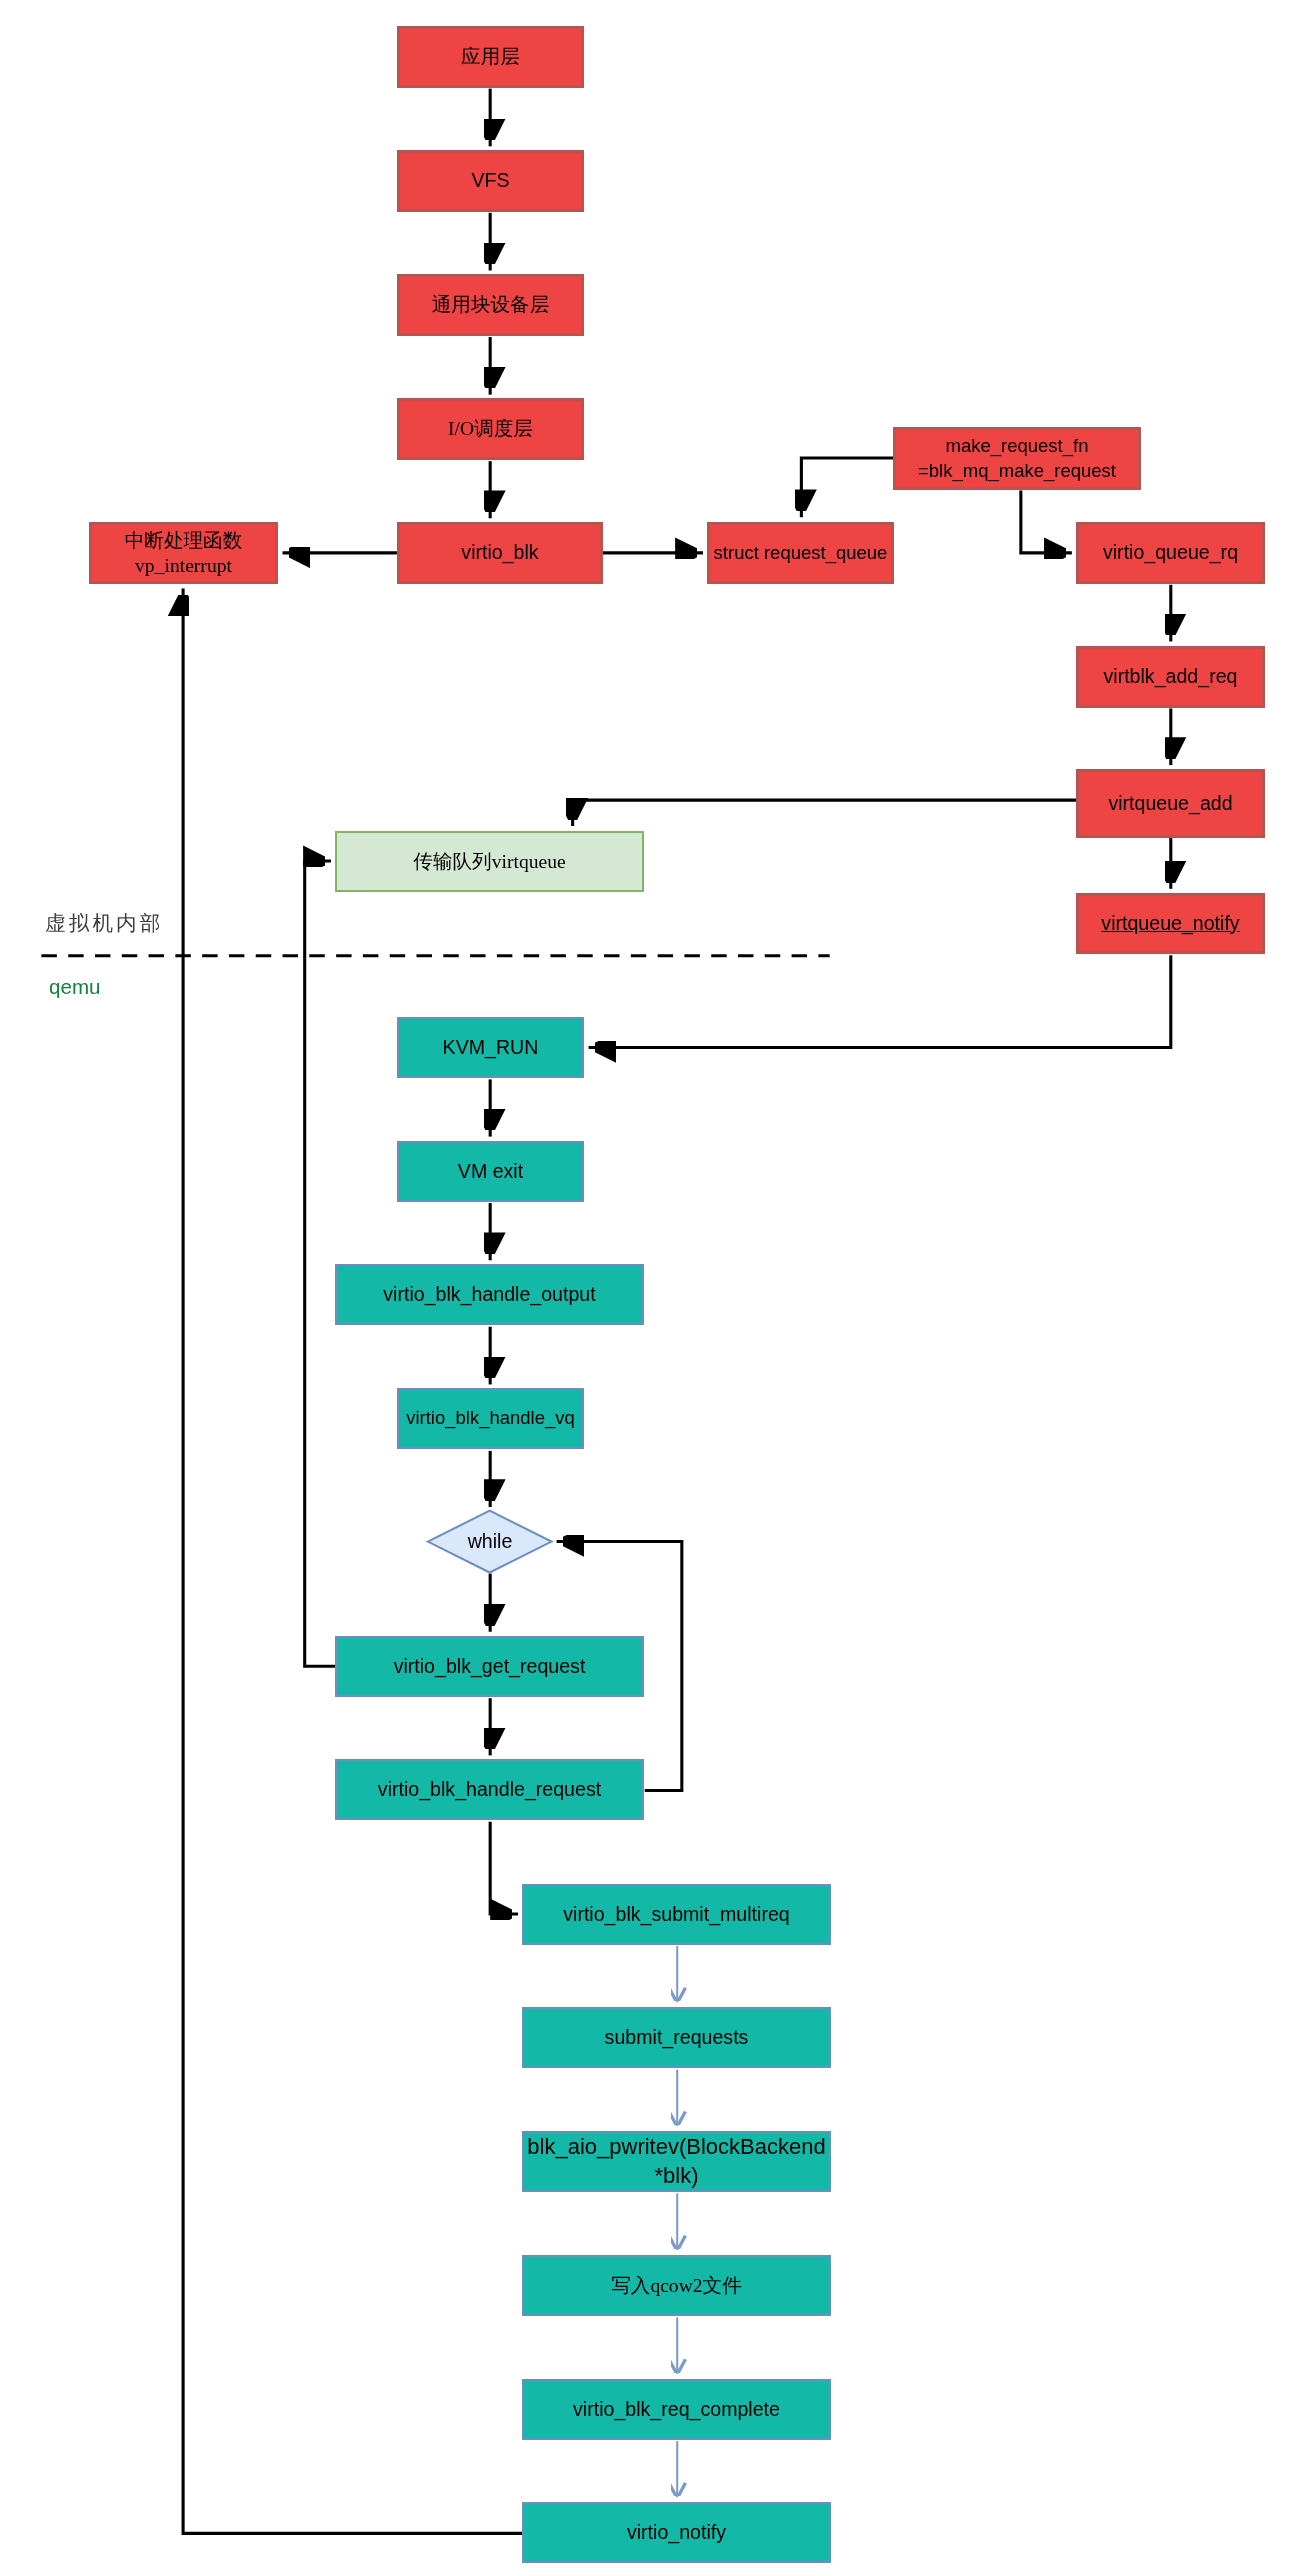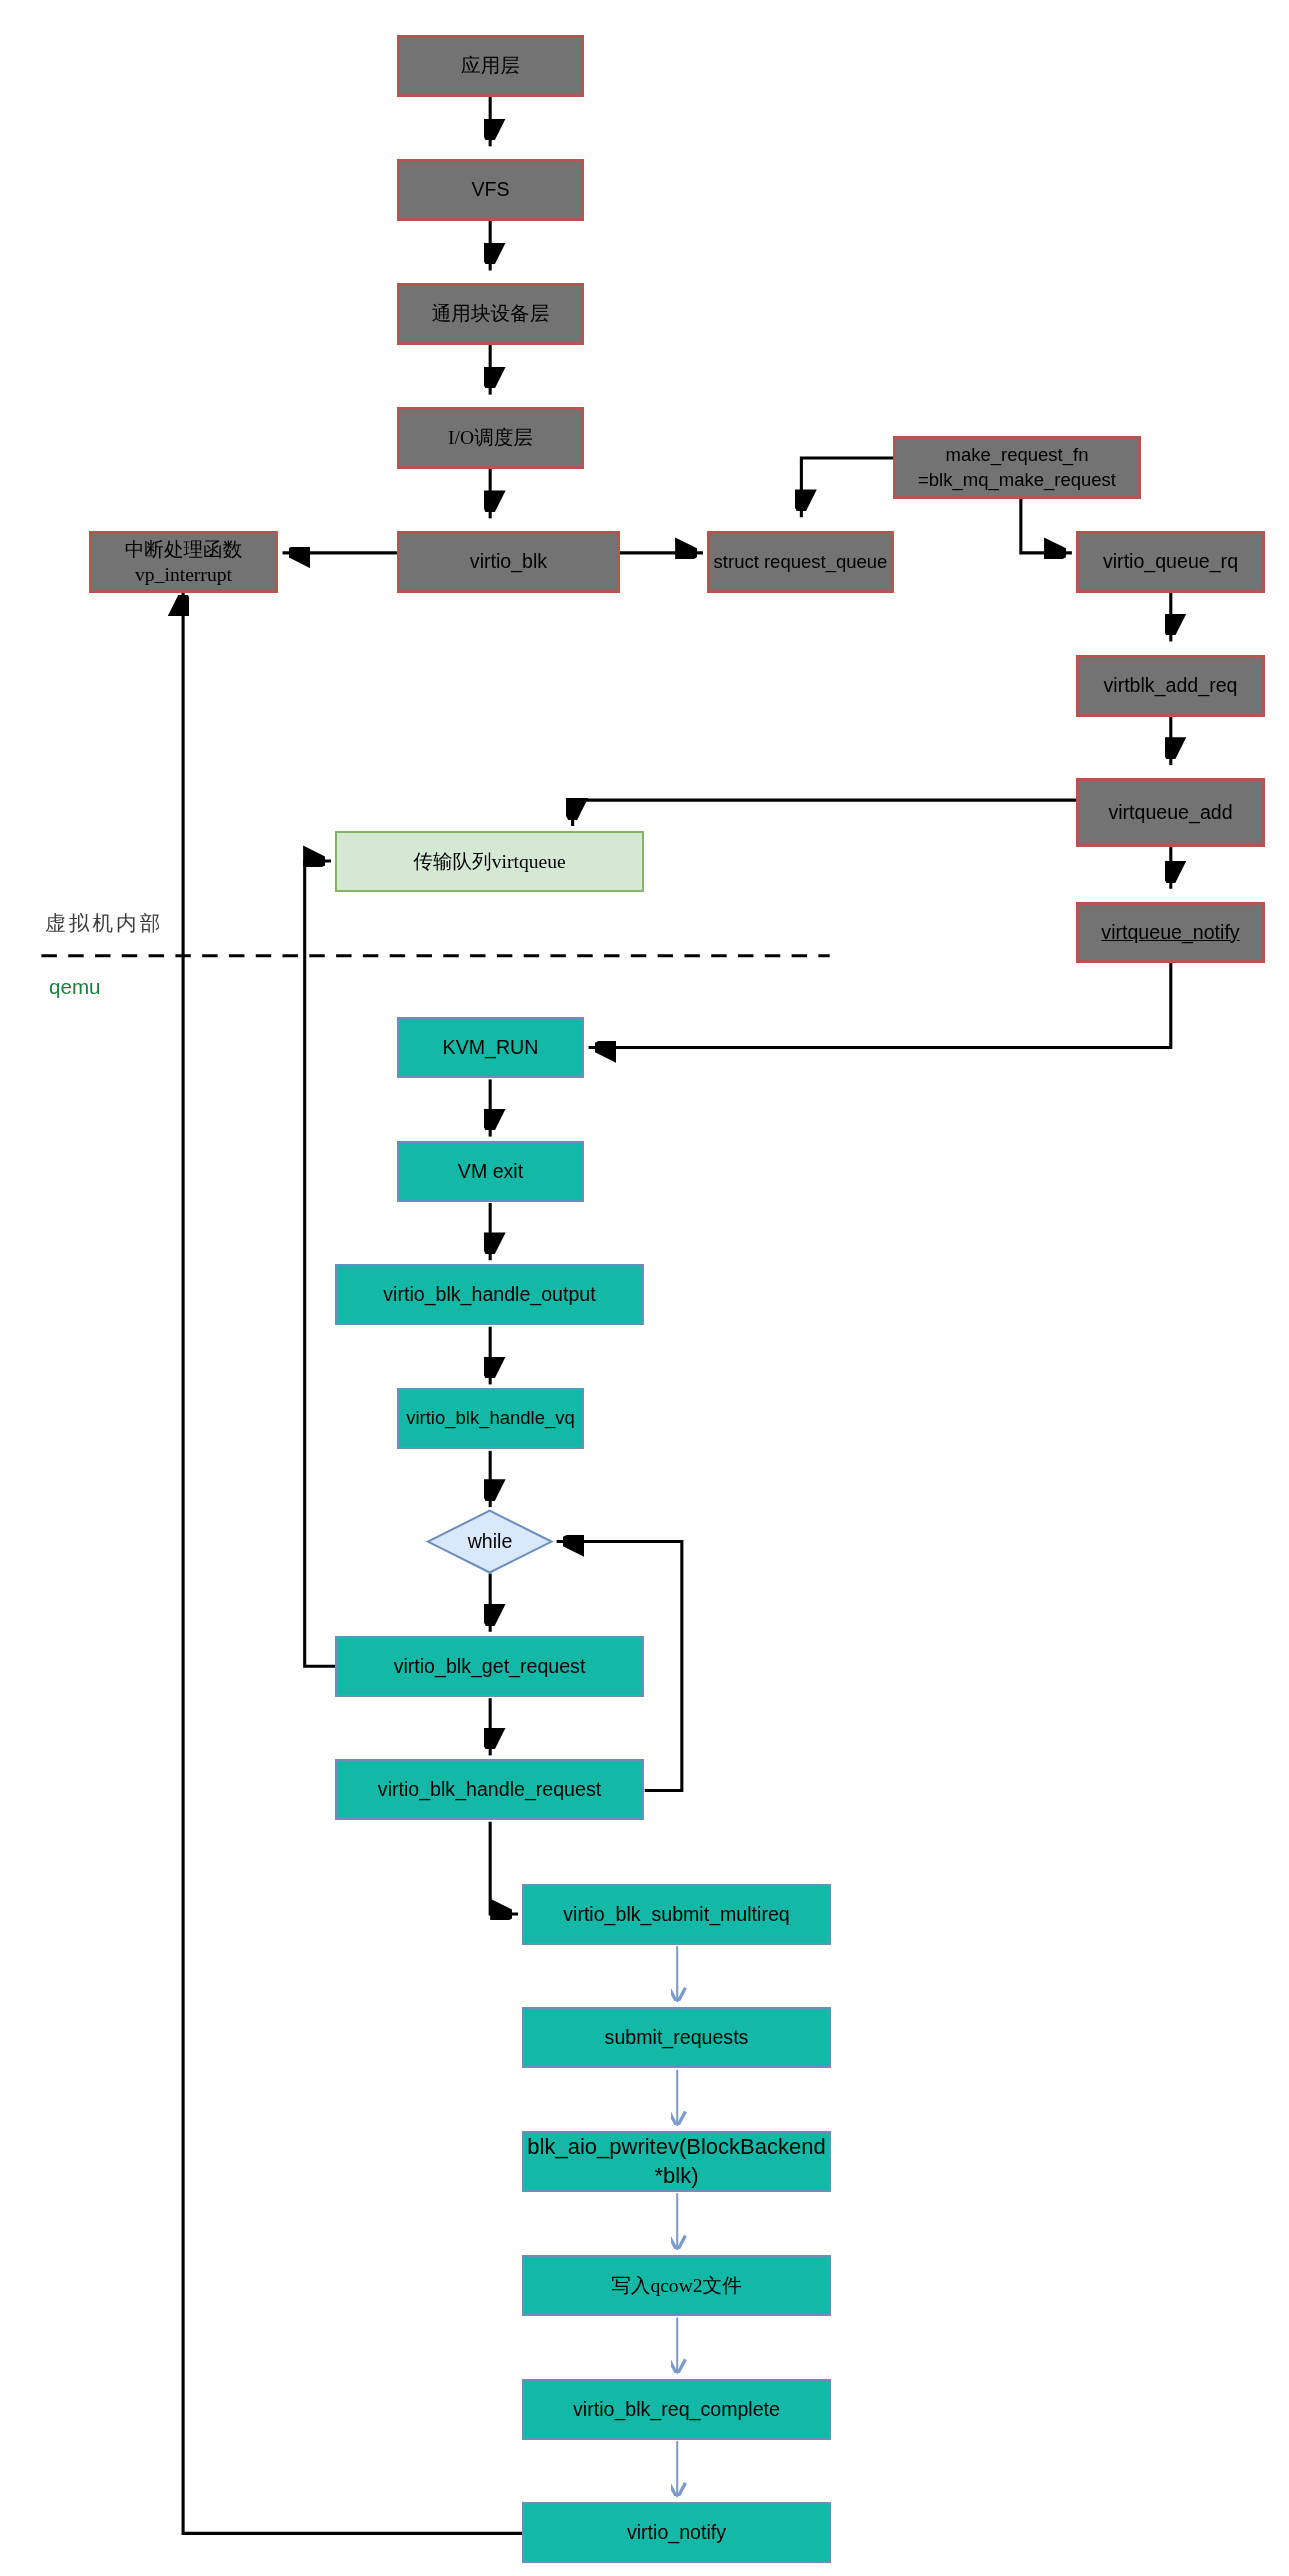--- a/index.html
+++ b/index.html
@@ -2,21 +2,21 @@
 <html style="font-size:8.2px"><head>
 <meta charset="utf-8">
 <style>
   html,body{margin:0;padding:0;background:#ffffff;}
   #canvas{position:relative;width:1290px;height:2588px;background:#ffffff;overflow:hidden;
           font-family:"Liberation Sans",sans-serif;}
   #wires{position:absolute;left:0;top:0;width:1290px;height:2588px;}
   .node{position:absolute;display:flex;align-items:center;justify-content:center;
         text-align:center;white-space:pre-line;font-size:19.6px;line-height:1.3;color:#000;
         box-sizing:border-box;}
-  .n-pink{background:#737373;border:3.1px solid #b85450;margin-top:9px;}
+  .n-pink{background:#ef4444;border:3.1px solid #b85450;}
   .n-blue{background:#14b8a6;border:2.1px solid #6c8ebf;}
   .n-green{background:#d5e8d4;border:2.1px solid #82b366;}
   .n-plain{background:transparent;border:none;}
   .cjk{font-family:"Liberation Serif",serif;}
   .region-label{position:absolute;font-size:20.6px;color:#3c3c3c;
                 font-family:"Liberation Serif",serif;letter-spacing:3.1px;}
   .qemu-label{position:absolute;font-size:20.6px;color:#15803d;
               font-family:"Liberation Sans",sans-serif;}
 </style>
 </head>
@@ -70,21 +70,21 @@
 
     <line x1="80" y1="1855" x2="1610" y2="1855" stroke="#000" stroke-width="6" stroke-dasharray="30 22"></line>
 
     <polygon points="830,2992 950,2932 1070,2992 950,3052" fill="#dae8fc" stroke="#6c8ebf" stroke-width="4"></polygon>
   </svg>
 
   <div class="node n-pink cjk" style="left:397px;top:26px;width:187px;height:62px;">应用层</div>
   <div class="node n-pink" style="left:397px;top:150px;width:187px;height:62px;">VFS</div>
   <div class="node n-pink cjk" style="left:397px;top:274px;width:187px;height:62px;">通用块设备层</div>
   <div class="node n-pink cjk" style="left:397px;top:398px;width:187px;height:62px;">I/O调度层</div>
-  <div class="node n-pink" style="left:397px;top:522px;width:223px;height:62px;">virtio_blk</div>
+  <div class="node n-pink" style="left:397px;top:522px;width:206px;height:62px;">virtio_blk</div>
   <div class="node n-pink cjk" style="left:89px;top:522px;width:189px;height:62px;">中断处理函数
 vp_interrupt</div>
   <div class="node n-pink" style="left:707px;top:522px;width:187px;height:62px;font-size:18.5px;">struct request_queue</div>
   <div class="node n-pink" style="left:893px;top:427px;width:248px;height:63px;font-size:18.5px;">make_request_fn
 =blk_mq_make_request</div>
   <div class="node n-pink" style="left:1076px;top:522px;width:189px;height:62px;">virtio_queue_rq</div>
   <div class="node n-pink" style="left:1076px;top:646px;width:189px;height:62px;">virtblk_add_req</div>
   <div class="node n-pink" style="left:1076px;top:769px;width:189px;height:69px;">virtqueue_add</div>
   <div class="node n-pink" style="left:1076px;top:893px;width:189px;height:61px;text-decoration:underline;">virtqueue_notify</div>
 

